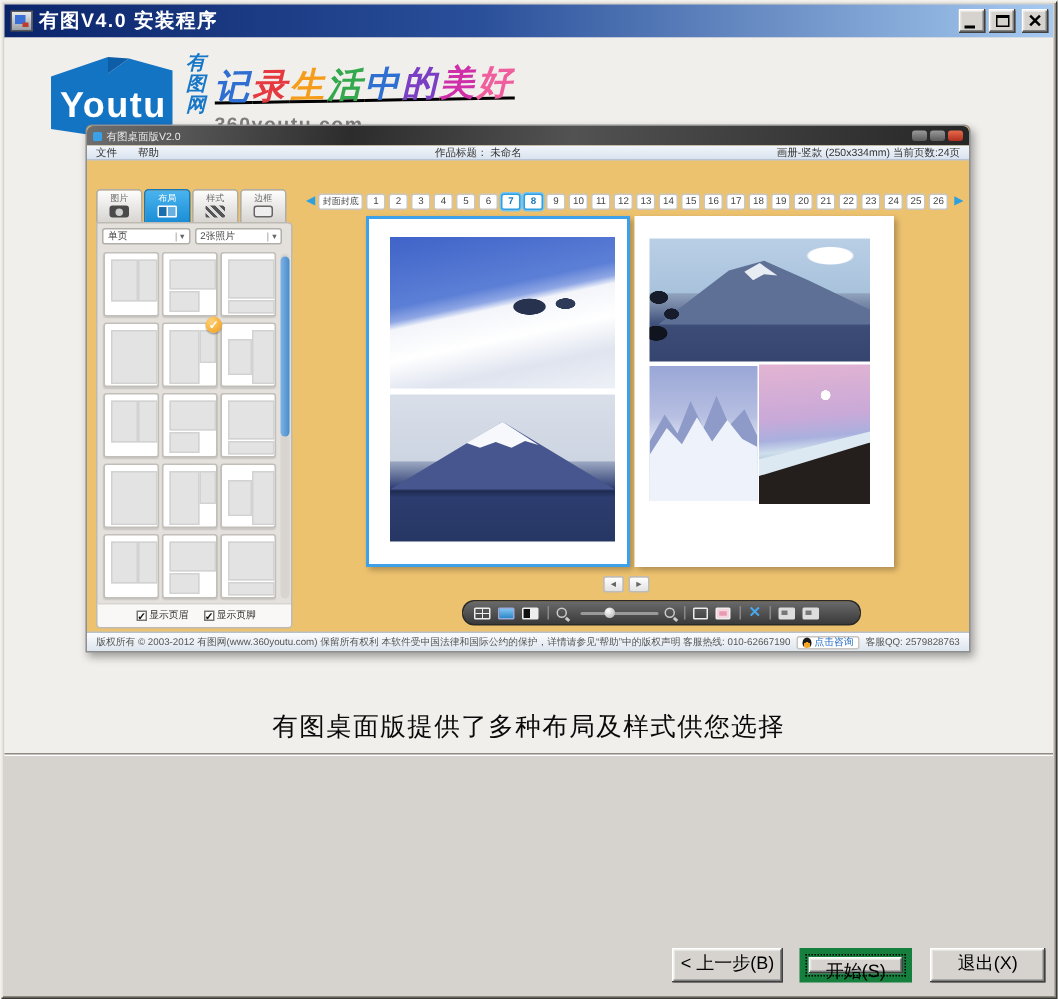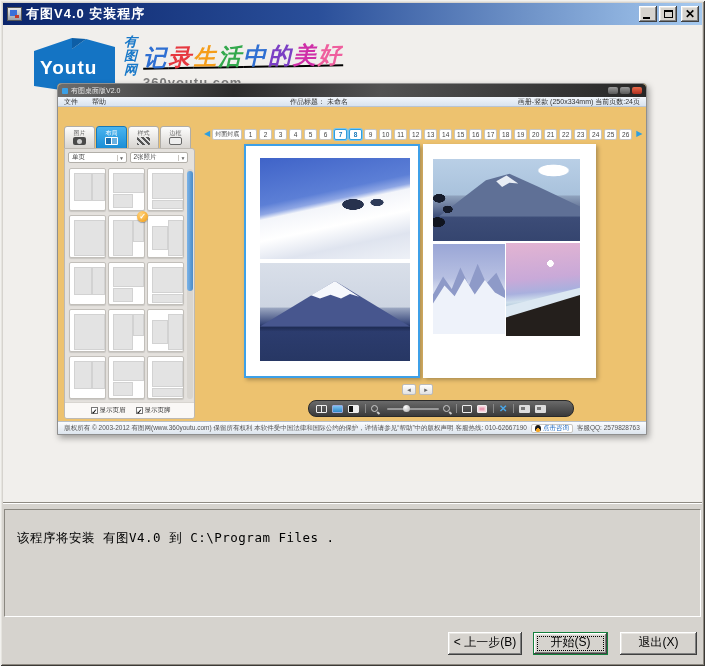--- a/index.html
+++ b/index.html
@@ -21,21 +21,21 @@
   .tbtn.gap{margin-left:4px;}
   .min-glyph{position:absolute;left:4px;bottom:3px;width:7px;height:2px;background:#000;}
   .max-glyph{width:9px;height:8px;border:1px solid #000;border-top-width:2px;}
   .close-glyph{font-size:12px;font-weight:bold;color:#000;line-height:1;}
   
   #panel{position:absolute;left:3px;top:25px;width:699px;height:478px;background:#f1efec;
     border-bottom:1px solid #8e8a82;box-shadow:0 1px 0 #fff;}
   
   #logo{position:absolute;left:27px;top:8px;height:66px;display:flex;align-items:flex-start;}
   #logo-book{position:relative;width:88px;height:60px;flex:0 0 auto;}
-  #logo-word{position:absolute;left:10px;top:24px;color:#fff;font-weight:bold;font-size:19px;letter-spacing:1px;}
+  #logo-word{position:absolute;left:10px;top:24px;color:#fff;font-weight:bold;font-size:24px;letter-spacing:1px;}
   #logo-vert{display:flex;flex-direction:column;margin:2px 6px 0 6px;color:#1878c8;font-size:13px;line-height:14px;font-weight:bold;font-style:italic;}
   #logo-right{margin-top:8px;text-decoration:underline;}
   #slogan{font-size:23px;font-weight:bold;font-style:italic;letter-spacing:2px;white-space:nowrap;transform:rotate(-1deg);}
   #website{color:#7d7d7d;font-size:13px;font-weight:bold;margin-top:3px;letter-spacing:1px;}
   
   #caption{position:absolute;left:0;top:448px;width:699px;text-align:center;font-size:17px;color:#0a0a0a;letter-spacing:1px;}
   
   #appshot{position:absolute;left:57px;top:83px;width:590px;height:352px;background:#edc26f;
     border:1px solid #8f8f8f;border-radius:4px 4px 0 0;box-shadow:2px 3px 6px rgba(0,0,0,.35);overflow:hidden;}
   #app-titlebar{position:absolute;left:0;top:0;width:100%;height:13px;border-radius:4px 4px 0 0;
@@ -180,21 +180,21 @@
   #penguin{width:6px;height:7px;border-radius:50% 50% 45% 45%;background:radial-gradient(circle at 50% 75%,#f5a623 35%,#1a1a1a 36%);margin-right:2px;}
   #qq-link{color:#1a66c0;}
   
   #msgbox{position:absolute;left:4px;top:509px;width:697px;height:108px;
     border:1px solid;border-color:#8a8780 #ffffff #ffffff #8a8780;}
   #msgtext{position:absolute;left:12px;top:20px;font-size:12.5px;color:#000;
     font-family:"DejaVu Sans Mono","Liberation Mono",monospace;letter-spacing:.5px;white-space:pre;}
   .w95btn{position:absolute;height:23px;background:#d6d3ce;font-size:12px;color:#000;text-align:center;line-height:21px;
     box-shadow:inset -1px -1px 0 #404040,inset 1px 1px 0 #ffffff,inset -2px -2px 0 #808080,inset 2px 2px 0 #e8e6e2;}
   #btn-back{left:448px;top:632px;width:74px;}
-  #btn-start{left:533px;top:632px;width:75px;border:1px solid #15803d;line-height:19px;
+  #btn-start{left:533px;top:632px;width:75px;border:6px solid #15803d;line-height:19px;
     outline:1px dotted #000;outline-offset:-5px;}
   #btn-exit{left:620px;top:632px;width:77px;}
 </style>
 </head>
 <body>
 
 <div id="win">
 
   <div id="titlebar">
     <div id="title-icon"></div>
@@ -224,20 +224,21 @@
           <span>有</span>
           <span>图</span>
           <span>网</span>
         </div>
       <div id="logo-right">
         <div id="slogan"><span style="color: rgb(47, 111, 210);">记</span><span style="color: rgb(230, 56, 63);">录</span><span style="color: rgb(245, 157, 26);">生</span><span style="color: rgb(51, 168, 76);">活</span><span style="color: rgb(47, 111, 210);">中</span><span style="color: rgb(123, 63, 196);">的</span><span style="color: rgb(207, 47, 168);">美</span><span style="color: rgb(239, 95, 158);">好</span></div>
         <div id="website">360youtu.com</div>
       </div>
     </div>
 
+    <div id="caption">有图桌面版提供了多种布局及样式供您选择</div>
   </div>
 
   <div id="appshot">
 
     <div id="app-titlebar">
       <div id="app-title-icon"></div>
       <div id="app-title-text">有图桌面版V2.0</div>
       <div class="app-ctl"></div>
       <div class="app-ctl"></div>
       <div class="app-ctl close"></div>
@@ -408,21 +409,18 @@
     <div id="app-status">
       <span>版权所有 © 2003-2012 有图网(www.360youtu.com) 保留所有权利 本软件受中国法律和国际公约的保护，详情请参见“帮助”中的版权声明  客服热线: 010-62667190</span>
       <span id="qq-pill">
         <span id="penguin"></span>
         <span id="qq-link">点击咨询</span>
       </span>
       <span>客服QQ: 2579828763</span>
     </div>
   </div>
 
-  <div id="msgbox">
-    <div id="msgtext">该程序将安装 有图V4.0 到 C:\Program Files .</div>
-  </div>
 
   <div class="w95btn" id="btn-back">&lt; 上一步(B)</div>
   <div class="w95btn" id="btn-start">开始(S)</div>
   <div class="w95btn" id="btn-exit">退出(X)</div>
 
 </div>
 
 </body></html>

